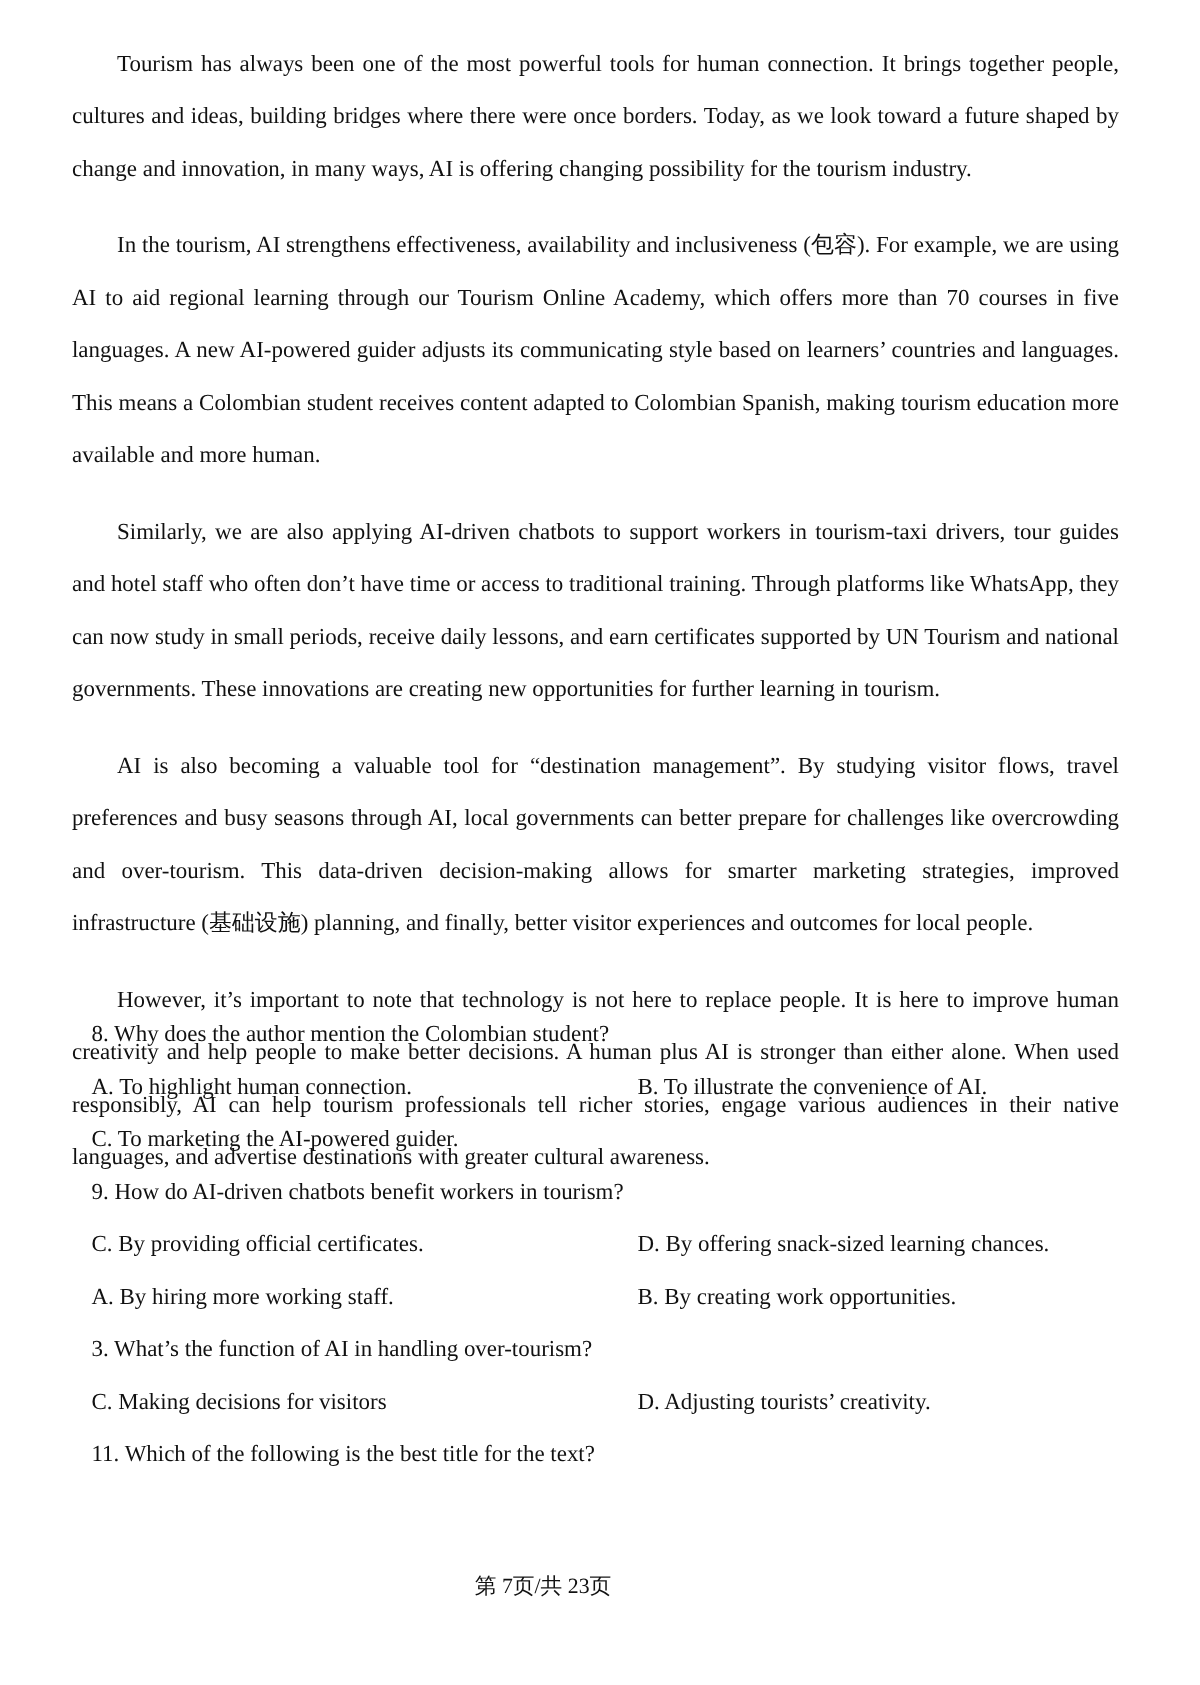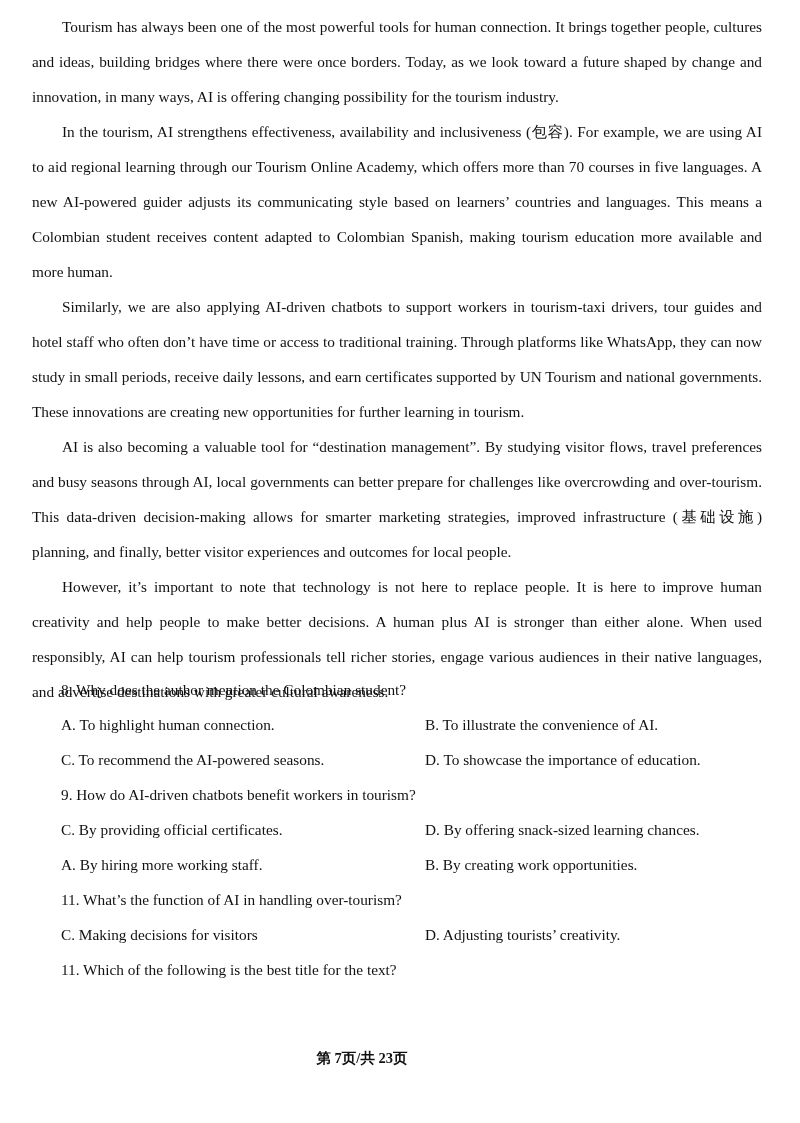--- a/index.html
+++ b/index.html
@@ -3,29 +3,29 @@
   <meta charset="utf-8">
   <style>
     html, body { margin: 0; padding: 0; background: #ffffff; }
     body { width: 800px; height: 1123px; position: relative; overflow: hidden; }
     .page {
       position: absolute; left: 0; top: 0; width: 800px; height: 1123px;
       font-family: "Liberation Serif", serif;
       font-size: 15.3px; color: #111111;
     }
     .passage { position: absolute; left: 32px; top: 9px; width: 730px; }
-    .para { margin: 0; line-height: 35px; text-align: justify; text-indent: 30px; }
+    .para { margin: 16px; line-height: 35px; text-align: justify; text-indent: 30px; }
     .questions { position: absolute; left: 32px; top: 672px; width: 740px; margin-left: 29px; }
     .question { margin: 0; line-height: 35px; }
     .q-stem { height: 35px; line-height: 35px; white-space: nowrap; }
     .q-row { display: flex; height: 35px; line-height: 35px; white-space: nowrap; align-items: flex-end; }
     .q-opt { width: 364px; }
     .footer {
       position: absolute; left: 0; width: 724px; top: 1048px;
-      text-align: center; font-size: 14.5px; line-height: 20px; font-weight: bold;
+      text-align: center; font-size: 14.5px; line-height: 20px;
     }
   </style>
 </head>
 <body>
 
 <div class="page">
 
   <div class="passage">
     <p class="para">Tourism has always been one of the most powerful tools for human connection. It brings together people, cultures and ideas, building bridges where there were once borders. Today, as we look toward a future shaped by change and innovation, in many ways, AI is offering changing possibility for the tourism industry.</p>
     <p class="para">In the tourism, AI strengthens effectiveness, availability and inclusiveness (包容). For example, we are using AI to aid regional learning through our Tourism Online Academy, which offers more than 70 courses in five languages. A new AI-powered guider adjusts its communicating style based on learners’ countries and languages. This means a Colombian student receives content adapted to Colombian Spanish, making tourism education more available and more human.</p>
@@ -35,39 +35,38 @@
   </div>
 
   <div class="questions">
     <div class="question">
       <div class="q-stem">8. Why does the author mention the Colombian student?</div>
       <div class="q-row">
         <span class="q-opt">A. To highlight human connection.</span>
         <span class="q-opt">B. To illustrate the convenience of AI.</span>
       </div>
       <div class="q-row">
-        <span class="q-opt">C. To recommend the AI-powered seasons.</span>
-        <span class="q-opt">D. To showcase the importance of education.</span>
+        <span class="q-opt">C. To marketing the AI-powered guider.</span>
       </div>
     </div>
 
     <div class="question">
       <div class="q-stem">9. How do AI-driven chatbots benefit workers in tourism?</div>
       <div class="q-row">
         <span class="q-opt">C. By providing official certificates.</span>
         <span class="q-opt">D. By offering snack-sized learning chances.</span>
       </div>
       <div class="q-row">
         <span class="q-opt">A. By hiring more working staff.</span>
         <span class="q-opt">B. By creating work opportunities.</span>
       </div>
     </div>
 
     <div class="question">
-      <div class="q-stem">11. What’s the function of AI in handling over-tourism?</div>
+      <div class="q-stem">3. What’s the function of AI in handling over-tourism?</div>
       <div class="q-row">
         <span class="q-opt">C. Making decisions for visitors</span>
         <span class="q-opt">D. Adjusting tourists’ creativity.</span>
       </div>
     </div>
 
     <div class="question">
       <div class="q-stem">11. Which of the following is the best title for the text?</div>
     </div>
   </div>

